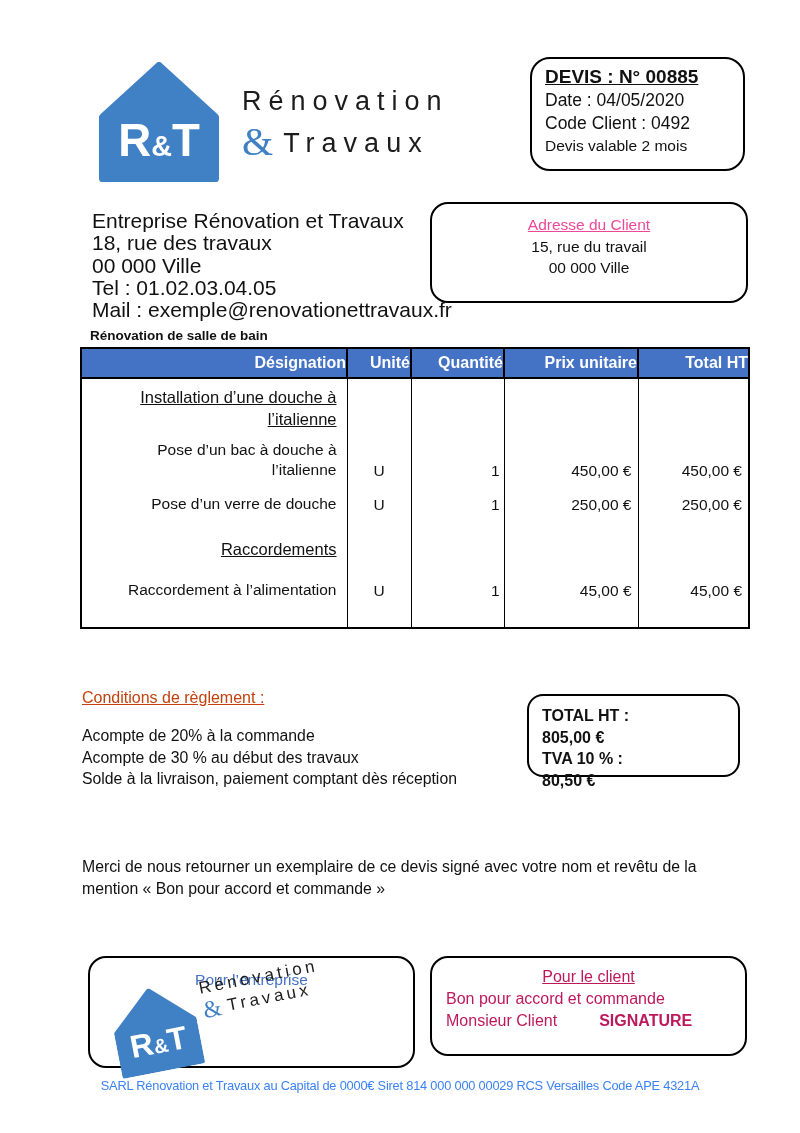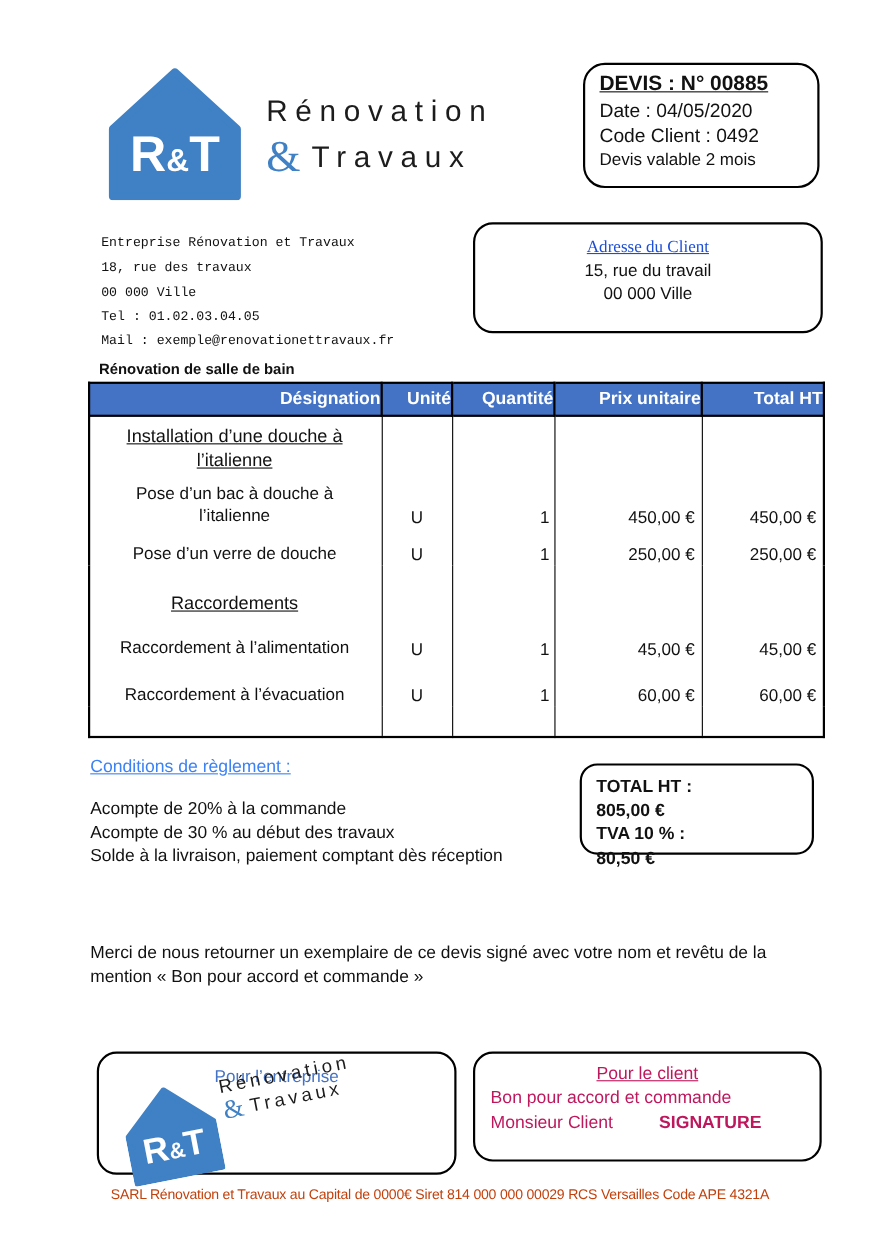--- a/index.html
+++ b/index.html
@@ -17,53 +17,53 @@
   .wm-trav { font-size:27px; letter-spacing:7px; color:#1c1c1c; font-weight:500; white-space:nowrap; }
 
   
   .devis-box { position:absolute; left:530px; top:57px; width:215px; height:114px;
     border:2px solid #000; border-radius:20px; padding:7px 13px; }
   .devis-title { font-size:19px; font-weight:bold; text-decoration:underline; white-space:nowrap; }
   .devis-line { font-size:17.5px; margin-top:2px; white-space:nowrap; }
   .devis-valid { font-size:15.5px; margin-top:3px; white-space:nowrap; }
 
   
-  .company { position:absolute; left:92px; top:210px; font-size:12px; line-height:22.3px;font-family:Liberation Mono, monospace; }
+  .company { position:absolute; left:92px; top:210px; font-size:21px; line-height:22.3px; }
 
   
   .client-box { position:absolute; left:430px; top:202px; width:318px; height:101px;
     border:2px solid #000; border-radius:18px; text-align:center; padding-top:10px;
     font-size:15.5px; line-height:21px; }
-  .client-title { color:#1d4ed8; text-decoration:underline; margin-bottom:1px;font-family:Liberation Serif, serif; }
+  .client-title { color:#ec4899; text-decoration:underline; margin-bottom:1px; }
 
   
   .table-caption { position:absolute; left:90px; top:328px; font-size:13.5px; font-weight:bold; }
   table.items { position:absolute; left:80px; top:347px; width:668px; border-collapse:collapse;
     border:2px solid #000; table-layout:fixed; }
   table.items thead th { background:#4472c4; color:#fff; font-weight:bold; font-size:16px;
     border:2px solid #000; height:30px; text-align:right; padding:0; }
   table.items tbody td { border-left:1.5px solid #000; border-right:1.5px solid #000;
     font-size:15.5px; padding:0 6px; vertical-align:bottom; }
-  td.c-des { text-align:center; padding-left:8px !important; padding-right:10px !important; line-height:20px; }
+  td.c-des { text-align:right; padding-left:8px !important; padding-right:10px !important; line-height:20px; }
   td.c-unit { text-align:center; }
   td.c-qty { text-align:right; padding-right:4px !important; }
   td.c-pu, td.c-tot { text-align:right; padding-right:6px !important; }
   tr.r-sec td { vertical-align:top; padding-top:5px; }
   .section-label { font-size:16.5px; text-decoration:underline; line-height:22px; display:inline-block; }
   tr.r1 td { height:52px; }
   tr.r2 td { height:50px; padding-bottom:5px; }
   tr.r3 td { height:34px; padding-bottom:8px; }
   tr.r4 td { height:46px; }
   tr.r5 td { height:40px; padding-bottom:10px; }
   tr.r6 td { height:42px; padding-bottom:12px; }
   tr.rfill td { height:28px; }
 
   
   .conditions { position:absolute; left:82px; top:689px; }
-  .cond-title { color:#3b82f6; font-size:16px; text-decoration:underline; }
+  .cond-title { color:#c2410c; font-size:16px; text-decoration:underline; }
   .cond-lines { margin-top:18px; font-size:15.8px; line-height:21.5px; }
 
   
   .totals-box { position:absolute; left:527px; top:694px; width:213px; height:83px;
     border:2.5px solid #000; border-radius:16px; padding:9px 13px 0 13px; }
   .tot-row { display:flex; justify-content:space-between; font-weight:bold; font-size:16px; line-height:21.5px;flex-direction:column; }
 
   
   .merci { position:absolute; left:82px; top:856px; width:660px; font-size:15.8px; line-height:22px; }
 
@@ -81,21 +81,21 @@
 
   .sig-right { position:absolute; left:430px; top:956px; width:317px; height:100px;
     border:2px solid #000; border-radius:18px; padding:10px 14px 0 14px; color:#be185d; font-size:16px; }
   .sig-right-title { text-align:center; text-decoration:underline; margin-bottom:2px; }
   .sig-line { line-height:21.5px; }
   .sig-last { display:flex; line-height:21.5px; }
   .sig-signature { font-weight:bold; margin-left:42px; }
 
   
   .footer { position:absolute; left:0; top:1078px; width:100%; text-align:center;
-    color:#c2410c; font-size:12.8px; letter-spacing:-0.2px; }
+    color:#3b82f6; font-size:12.8px; letter-spacing:-0.2px; }
 </style>
 </head>
 <body>
 
 <div class="page">
 
   <div class="logo-block">
     <svg class="logo-house" viewBox="0 0 100 100">
       <polygon points="50,3 97,46 97,97 3,97 3,46" fill="#3f81c4" stroke="#3f81c4" stroke-width="6" stroke-linejoin="round"></polygon>
       <text x="50" y="78" text-anchor="middle" fill="#ffffff" font-family="Liberation Sans, sans-serif" font-size="38" font-weight="bold">R<tspan font-size="24">&amp;</tspan>T</text>
@@ -177,27 +177,20 @@
           <td class="c-pu"></td>
           <td class="c-tot"></td>
       </tr>
       <tr class="r5">
         <td class="c-des">Raccordement à l’alimentation</td>
         <td class="c-unit">U</td>
         <td class="c-qty">1</td>
         <td class="c-pu">45,00 €</td>
         <td class="c-tot">45,00 €</td>
       </tr>
-      <tr class="r6">
-        <td class="c-des">Raccordement à l’évacuation</td>
-        <td class="c-unit">U</td>
-        <td class="c-qty">1</td>
-        <td class="c-pu">60,00 €</td>
-        <td class="c-tot">60,00 €</td>
-      </tr>
       <tr class="rfill">
         <td class="c-des"></td>
           <td class="c-unit"></td>
           <td class="c-qty"></td>
           <td class="c-pu"></td>
           <td class="c-tot"></td>
       </tr>
     </tbody>
   </table>
 

